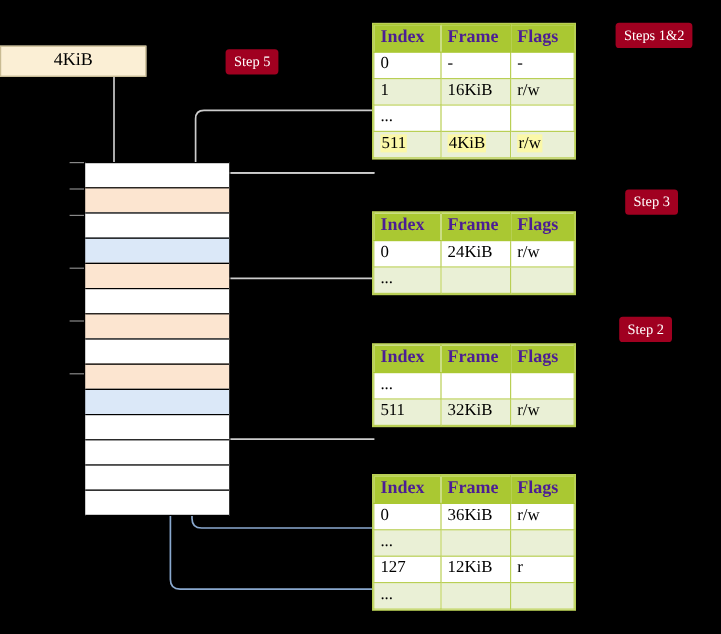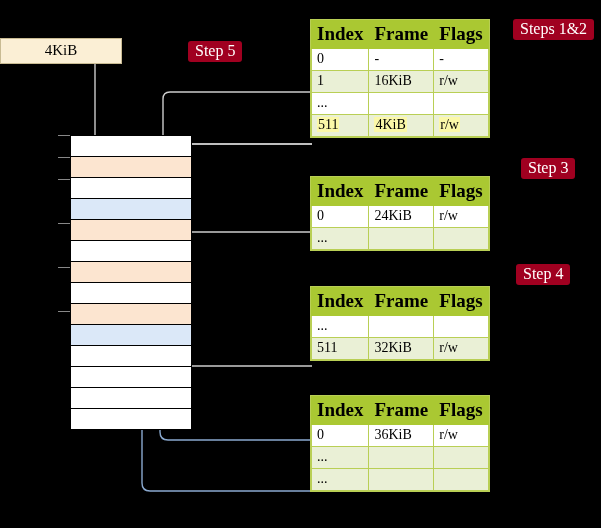--- a/index.html
+++ b/index.html
@@ -9,21 +9,21 @@
     color:#000;
   }
   .canvas{position:absolute;left:0;top:0;width:601px;height:528px;}
 
   
   .badge{
     position:absolute;
     background:#a00020;
     color:#fff;
     font-family:"Liberation Serif","DejaVu Serif",serif;
-    font-size:16px;
+    font-size:12px;
     line-height:18px;
     padding:1px 7px 2px 7px;
     border-radius:3px;
     white-space:nowrap;
     text-align:center;
   }
 
   
   .srcbox{
     position:absolute;
@@ -48,23 +48,23 @@
     padding:2px 5px 3px 5px;
     height:19px;
     box-sizing:border-box;
     text-align:left;
     font-weight:normal;
     white-space:nowrap;
     overflow:hidden;
   }
   .ptable th{
     background:#aac832;
-    color:#000000;
+    color:#4c1d95;
     font-weight:bold;
-    font-size:19px;
+    font-size:15px;
     border-color:#aac832;
   }
   .ptable td.c0{width:56px;}
   .ptable td.c1{width:58px;}
   .ptable td.c2{width:53px;}
   .ptable th.c0{width:56px;}
   .ptable th.c1{width:58px;}
   .ptable th.c2{width:53px;}
   .row-alt td{background:#eaf0d6;}
   .row-plain td{background:#ffffff;}
@@ -132,21 +132,21 @@
     </g>
   </svg>
 
   <div class="srcbox" style="left:0px;top:38px;width:120px;height:24px;">
     <span>4KiB</span>
   </div>
 
   <div class="badge" style="left:188px;top:41px;">Step 5</div>
   <div class="badge" style="left:513px;top:19px;">Steps 1&amp;2</div>
   <div class="badge" style="left:521px;top:158px;text-align:center;">Step 3</div>
-  <div class="badge" style="left:516px;top:264px;">Step 4</div>
+  <div class="badge" style="left:516px;top:264px;">Step 2</div>
 
   <div class="memcol">
       <div class="memrow"></div>
       <div class="memrow orange"></div>
       <div class="memrow"></div>
       <div class="memrow blue"></div>
       <div class="memrow orange"></div>
       <div class="memrow"></div>
       <div class="memrow orange"></div>
       <div class="memrow"></div>
@@ -252,20 +252,25 @@
         <tr class="row-plain">
           <td class="c0">0</td>
           <td class="c1">36KiB</td>
           <td class="c2">r/w</td>
         </tr>
         <tr class="row-alt">
           <td class="c0">...</td>
           <td class="c1"></td>
           <td class="c2"></td>
         </tr>
+        <tr class="row-plain">
+          <td class="c0">127</td>
+          <td class="c1">12KiB</td>
+          <td class="c2">r</td>
+        </tr>
         <tr class="row-alt">
           <td class="c0">...</td>
           <td class="c1"></td>
           <td class="c2"></td>
         </tr>
       </tbody>
     </table>
   </div>
 
 </body></html>

